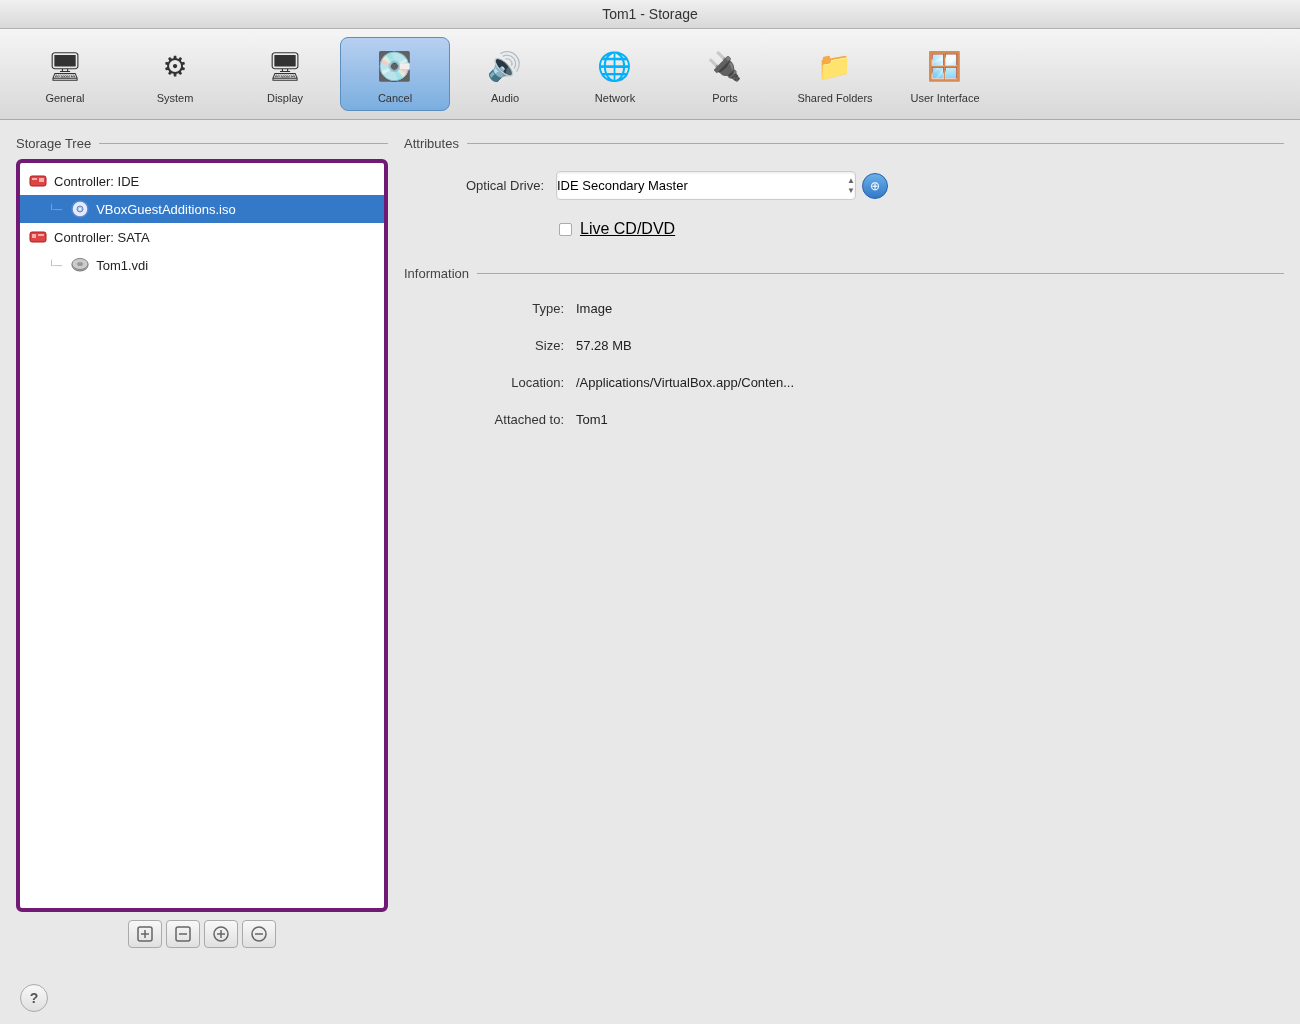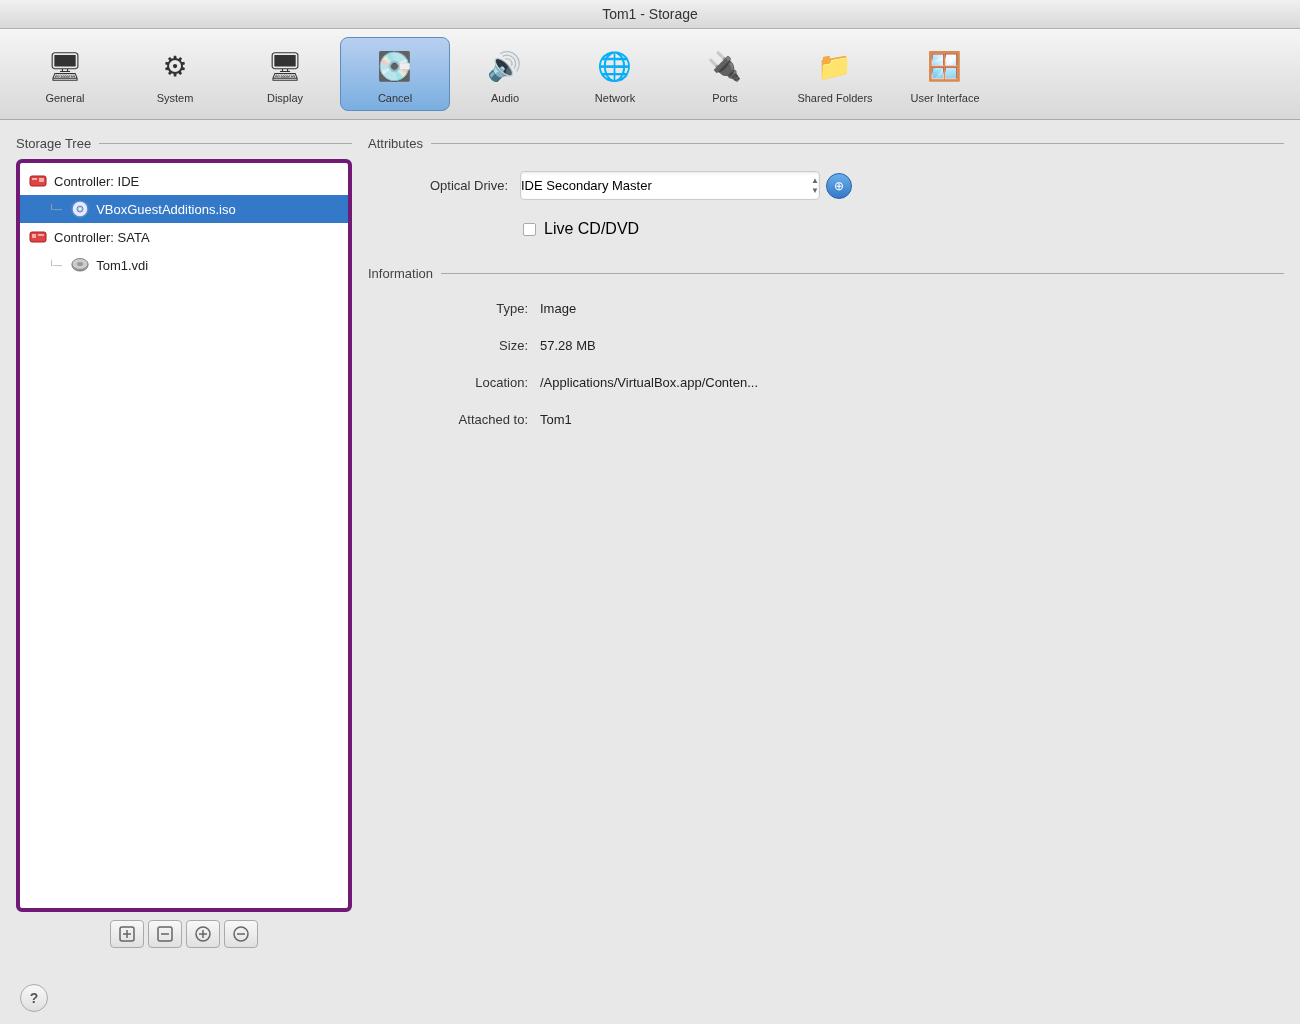--- a/index.html
+++ b/index.html
@@ -65,21 +65,21 @@
       display: flex;
       flex: 1;
       padding: 16px;
       gap: 16px;
     }
 
     
     .left-panel {
       display: flex;
       flex-direction: column;
-      width: 336px;
+      width: 372px;
     }
     .panel-title {
       font-size: 13px;
       color: #444;
       margin-bottom: 8px;
       display: flex;
       align-items: center;
       gap: 8px;
     }
     .panel-title::after {
@@ -227,20 +227,21 @@
       color: white;
       font-size: 12px;
     }
 
     .checkbox-row {
       display: flex;
       align-items: center;
       gap: 8px;
       padding-left: 155px;
       margin-bottom: 12px;
+      text-decoration: underline;
     }
     .checkbox {
       width: 13px;
       height: 13px;
       border: 1px solid #aaa;
       background: white;
       border-radius: 2px;
     }
 
     .info-row {

